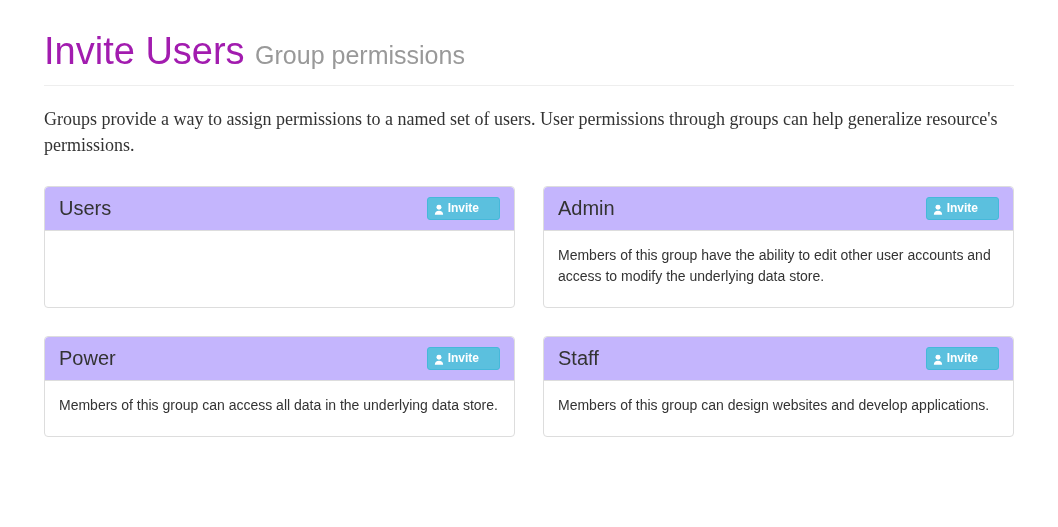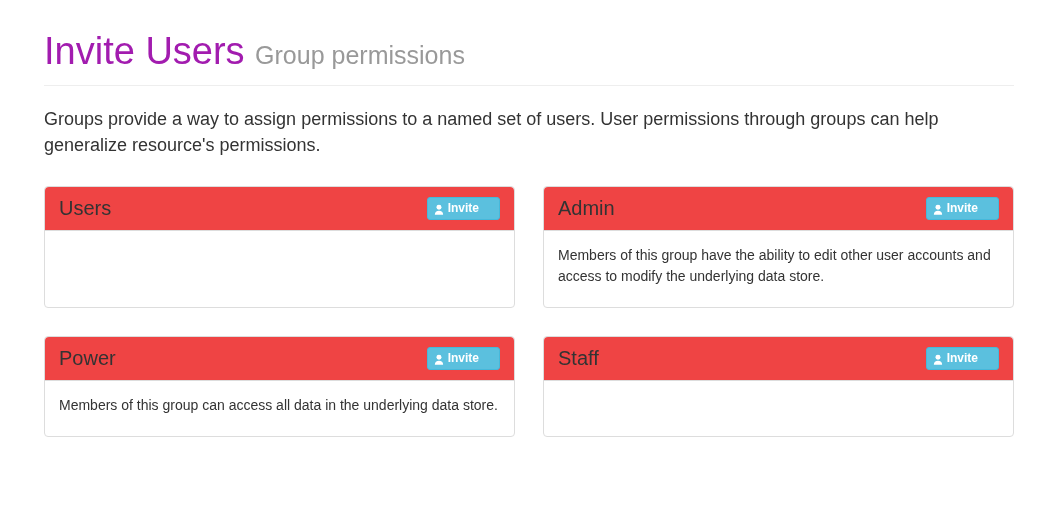--- a/index.html
+++ b/index.html
@@ -30,33 +30,34 @@
       font-weight: 400;
       color: #999;
       margin-left: 6px;
     }
     .description {
       font-size: 18px;
       line-height: 1.45;
       color: #333;
       margin-bottom: 28px;
       max-width: 970px;
+      font-family: Liberation Serif, serif;
     }
     .cards {
       display: grid;
       grid-template-columns: 1fr 1fr;
       gap: 28px 28px;
     }
     .card {
       border: 1px solid #ddd;
       border-radius: 4px;
       background: #fff;
     }
     .card-header {
-      background: #ef4444;
+      background: #c4b5fd;
       border-bottom: 1px solid #ddd;
       padding: 10px 14px;
       border-radius: 4px 4px 0 0;
       display: flex;
       align-items: center;
       justify-content: space-between;
     }
     .card-title {
       font-size: 20px;
       font-weight: 500;
@@ -153,15 +154,16 @@
       <button class="invite-btn">
         <span class="user-icon">
           <svg viewBox="0 0 12 14" fill="white" xmlns="http://www.w3.org/2000/svg">
             <circle cx="6" cy="4" r="3"></circle>
             <path d="M1 13 C1 9.5 3 8 6 8 C9 8 11 9.5 11 13 Z"></path>
           </svg>
         </span>
         <span>Invite</span>
       </button>
     </div>
+    <div class="card-body">Members of this group can design websites and develop applications.</div>
   </div>
 
 </div>
 
 </body></html>

